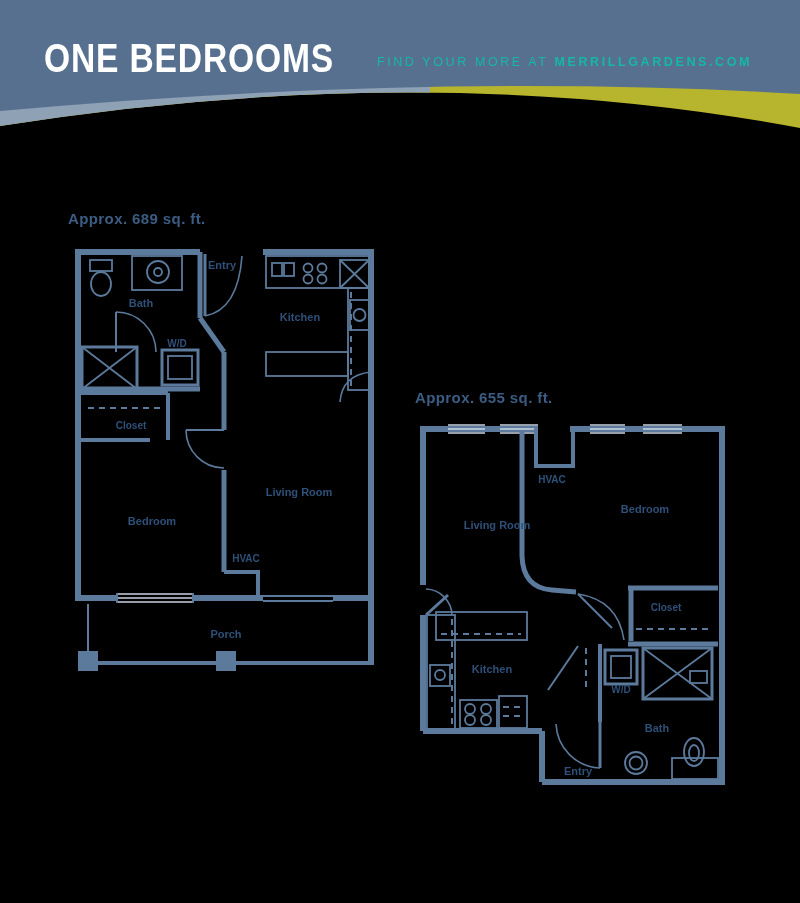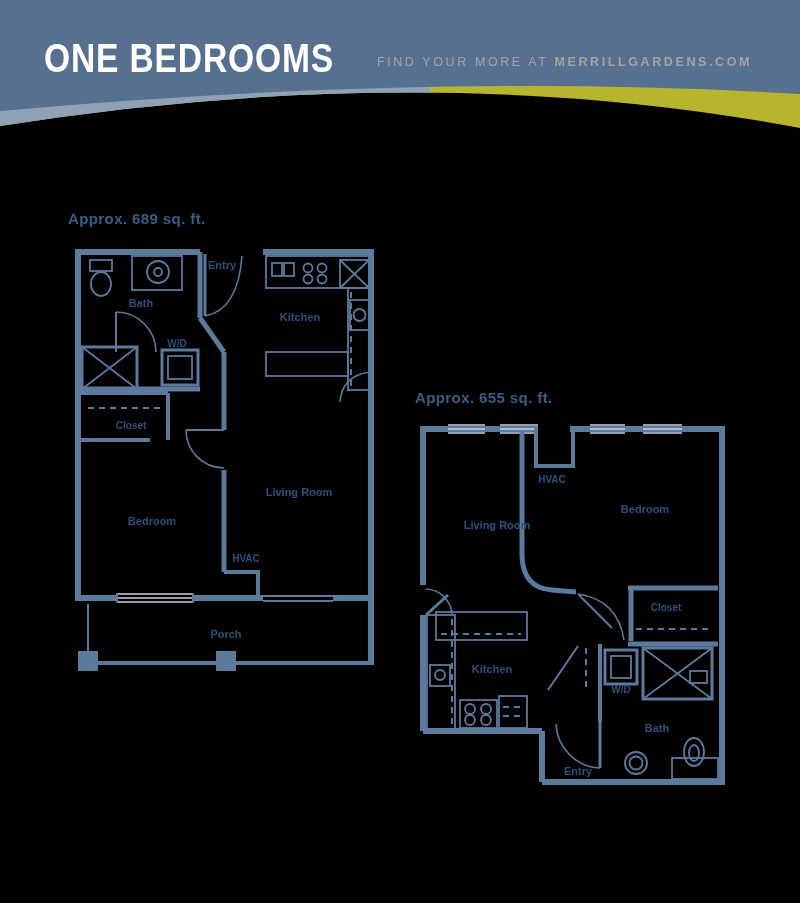--- a/index.html
+++ b/index.html
@@ -6,21 +6,21 @@
   .page{position:relative;width:652px;height:903px;background:#000;font-family:"Liberation Sans",sans-serif;}
   
   .header{position:absolute;top:0;left:0;width:800px;height:180px;}
   .header svg{position:absolute;top:0;left:0;}
   .title{
     position:absolute;left:44px;top:36px;color:#fff;
     font-size:40px;font-weight:bold;letter-spacing:1px;
     transform:scaleX(.84);transform-origin:left top;white-space:nowrap;
   }
   .tagline{
-    position:absolute;top:55px;right:48px;color:#a3a3a3;
+    position:absolute;top:55px;right:48px;color:#14b8a6;
     font-size:12.5px;letter-spacing:2.6px;white-space:nowrap;
   }
   .tagline .brand{font-weight:bold;}
   
   .plan-svg{position:absolute;}
   .wall{stroke:#5c7a9c;fill:none;}
   .w6{stroke-width:6;} .w5{stroke-width:5;} .w4{stroke-width:4;}
   .w3{stroke-width:3;} .w2{stroke-width:2;} .w15{stroke-width:1.6;}
   .thin{stroke:#5c7a9c;fill:none;stroke-width:1.8;}
   .dash{stroke:#5c7a9c;fill:none;stroke-width:2;stroke-dasharray:6 5;}

